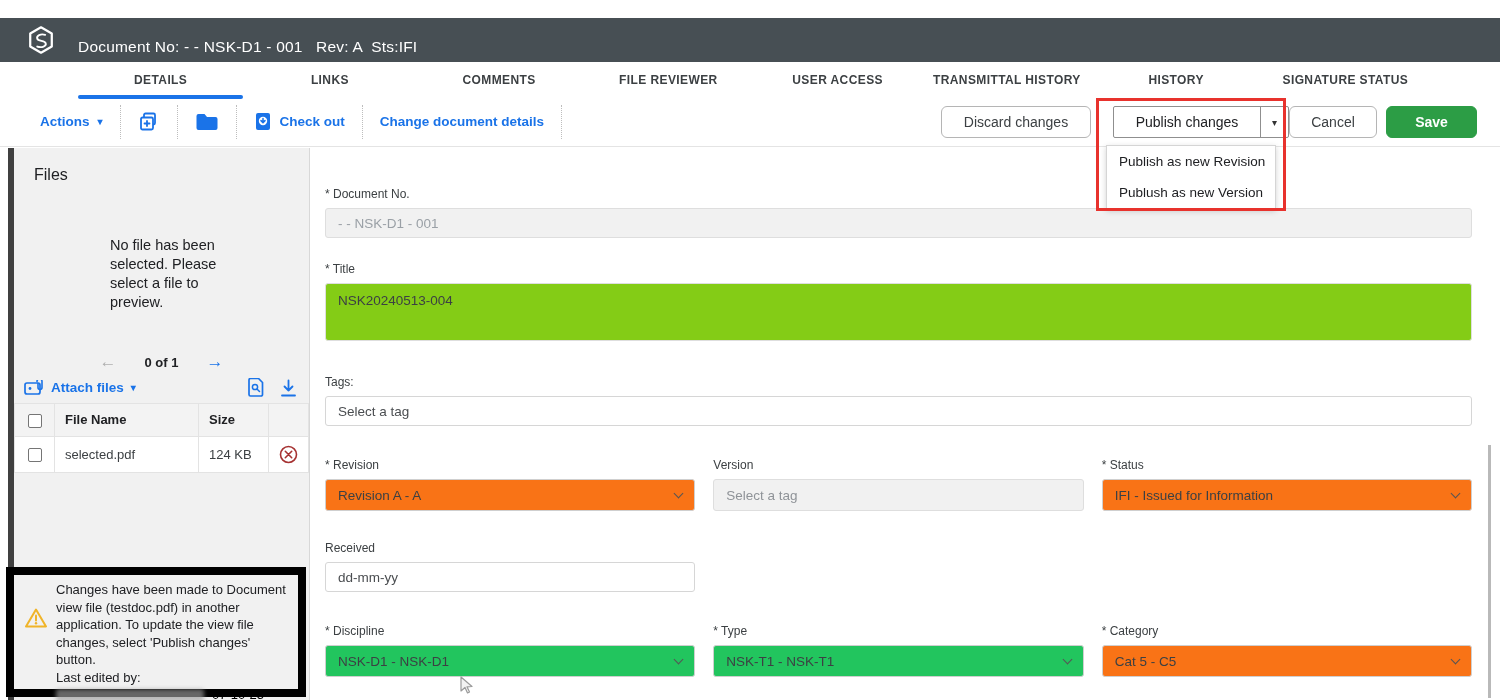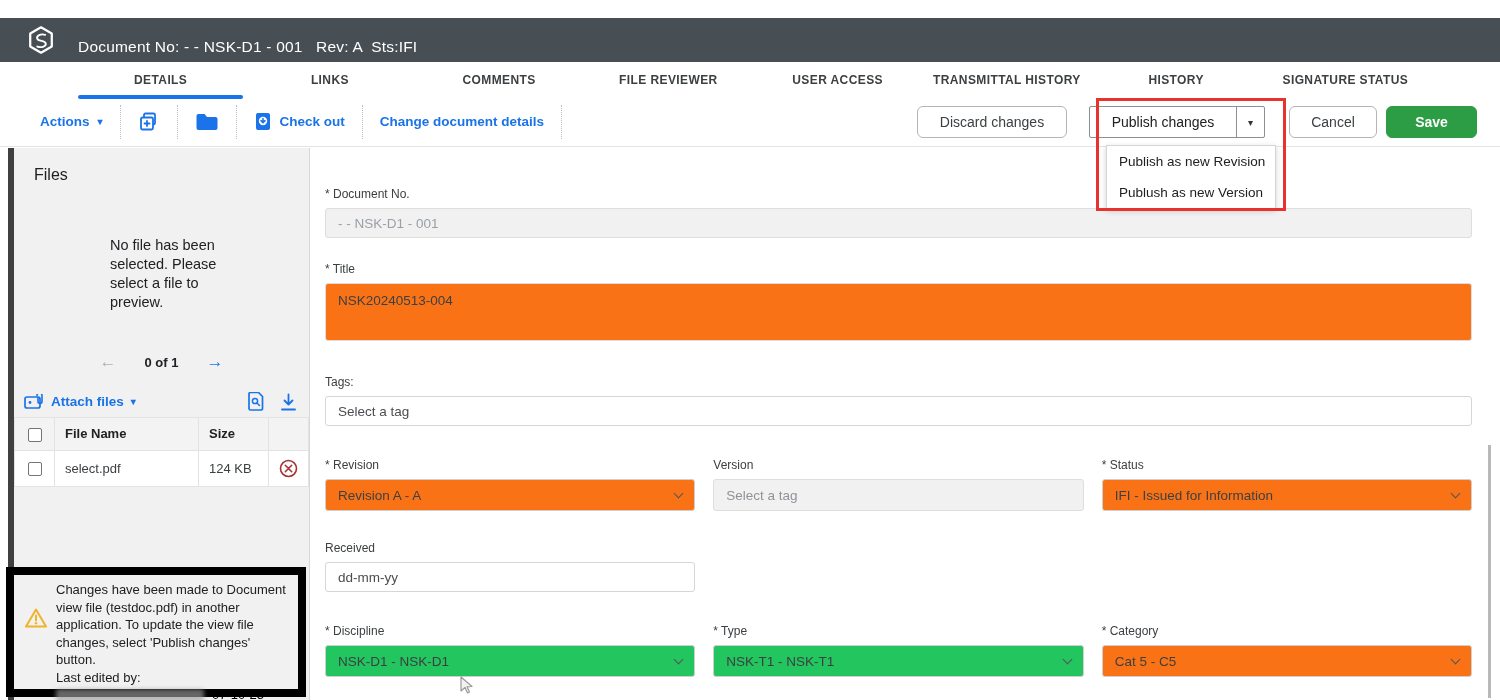--- a/index.html
+++ b/index.html
@@ -28,21 +28,21 @@
   .tb-item { display:flex; align-items:center; gap:8px; color:#1a73e8; font-size:13.5px;
              font-weight:bold; cursor:pointer; white-space:nowrap; }
   .tb-sep { height:34px; border-left:1px dotted #bdbdbd; margin:0 17px; }
   .caret { font-size:10px; color:#1a73e8; }
   .tb-right { position:absolute; right:23px; top:9px; display:flex; align-items:center; }
   .btn { height:32px; border:1px solid #b5b5b5; border-radius:6px; background:#fff;
          color:#3c4043; font-size:14px; font-family:"Liberation Sans",sans-serif;
          display:flex; align-items:center; justify-content:center; cursor:pointer; }
   .btn-discard { width:150px; margin-right:22px; }
   .split { display:flex; height:32px; border:1px solid #8f8f8f; border-radius:2px;
-           background:#fff; margin-right:24px; }
+           background:#fff; }
   .split-main { width:146px; display:flex; align-items:center; justify-content:center;
                 font-size:14px; color:#202124; cursor:pointer; }
   .split-caret { width:28px; border-left:1px solid #8f8f8f; display:flex; align-items:center;
                  justify-content:center; cursor:pointer; font-size:10px; color:#333; }
   .btn-cancel { width:88px; margin-right:9px; }
   .btn-save { width:91px; background:#2c9d45; border-color:#2c9d45; color:#fff; font-weight:bold; }
 
   
   .pub-menu { position:absolute; left:1106px; top:145px; width:170px; background:#fff;
               border:1px solid #d5d5d5; box-shadow:0 2px 6px rgba(0,0,0,.18); z-index:5; }
@@ -54,21 +54,21 @@
 
   
   .files-panel { position:absolute; left:8px; top:148px; width:302px; height:552px;
                  background:#f1f1f1; border-left:6px solid #404040; border-right:1px solid #d8d8d8; }
   .files-title { font-size:16px; color:#202124; margin:18px 0 0 20px; }
   .files-empty { width:128px; margin:52px 0 0 96px; font-size:14.5px; line-height:19px; color:#202124; }
   .pager { margin-top:40px; display:flex; align-items:center; justify-content:center; gap:28px; }
   .pager-prev { font-size:17px; color:#b0b0b0; cursor:pointer; }
   .pager-next { font-size:17px; color:#1a73e8; cursor:pointer; }
   .pager-label { font-size:13px; color:#202124; font-weight:bold; }
-  .attach-row { margin-top:14px; padding:6px 12px 6px 10px; display:flex; align-items:center; }
+  .attach-row { padding:6px 12px 6px 10px; display:flex; align-items:center; }
   .attach-left { display:flex; align-items:center; gap:7px; color:#1a73e8; font-size:13.5px;
                  font-weight:bold; cursor:pointer; }
   .attach-spacer { flex:1; }
   .attach-right { display:flex; align-items:center; gap:16px; }
   .ficon { cursor:pointer; display:block; }
 
   table.files { width:100%; border-collapse:collapse; background:#fff; }
   table.files th, table.files td { border:1px solid #e3e3e3; font-size:13px; padding:8px 10px; text-align:left; }
   table.files th { background:#f3f3f3; color:#202124; font-weight:bold; }
   .col-check { width:40px; text-align:center !important; }
@@ -89,21 +89,21 @@
 
   
   .main { position:absolute; left:325px; top:147px; width:1147px; padding-top:40px; }
   .f-label { font-size:12px; color:#3c4043; margin-bottom:7px; }
   .input { width:100%; height:30px; border:1px solid #d6d6d6; border-radius:3px; padding:0 12px;
            font-size:13.5px; color:#3c4043; background:#fff; font-family:"Liberation Sans",sans-serif; }
   .input::placeholder { color:#4a4d50; opacity:1; }
   .input.gray { background:#f1f1f1; border-color:#dedede; color:#9aa0a6; }
   .input.gray::placeholder { color:#8f9398; }
   .titlebox { width:100%; height:58px; border:1px solid #dedede; border-radius:3px;
-              background:#f97316; padding:9px 12px; font-size:13.5px; color:#3c4043; }
+              background:#84cc16; padding:9px 12px; font-size:13.5px; color:#3c4043; }
   .grid3 { display:grid; grid-template-columns:1fr 1fr 1fr; column-gap:18px; }
   .selectbox { height:32px; border:1px solid #cfcfcf; border-radius:3px; background:#f97316;
                display:flex; align-items:center; justify-content:space-between; padding:0 12px;
                font-size:13.5px; color:#3c4043; cursor:pointer; }
   .selectbox.gray { background:#22c55e;justify-content:space-between; }
   .chev { width:7px; height:7px; border-right:1.6px solid #555; border-bottom:1.6px solid #555;
           transform:rotate(45deg); margin-top:-4px; flex:0 0 auto; }
   .mt24 { margin-top:24px; } .mt30 { margin-top:30px; } .mt32 { margin-top:32px; } .mt34 { margin-top:34px; }
   .half { width:370px; }
 
@@ -224,21 +224,21 @@
   <table class="files">
     <tbody>
         <tr>
       <th class="col-check"><input type="checkbox" class="cbx" style=""></th>
       <th>File Name</th>
       <th class="col-size">Size</th>
       <th class="col-del"></th>
     </tr>
     <tr>
       <td class="col-check"><input type="checkbox" class="cbx" style=""></td>
-      <td>select.pdf</td>
+      <td>selected.pdf</td>
       <td class="col-size">124 KB</td>
       <td class="col-del">
         <svg width="19" height="19" viewBox="0 0 19 19" style="cursor:pointer;display:block;margin:0 auto;">
           <circle cx="9.5" cy="9.5" r="8" fill="none" stroke="#a63232" stroke-width="1.6"></circle>
           <path d="M6.3 6.3 l6.4 6.4 M12.7 6.3 l-6.4 6.4" stroke="#a63232" stroke-width="1.6" stroke-linecap="round"></path>
         </svg>
       </td>
     </tr>
   </tbody>
     </table>

